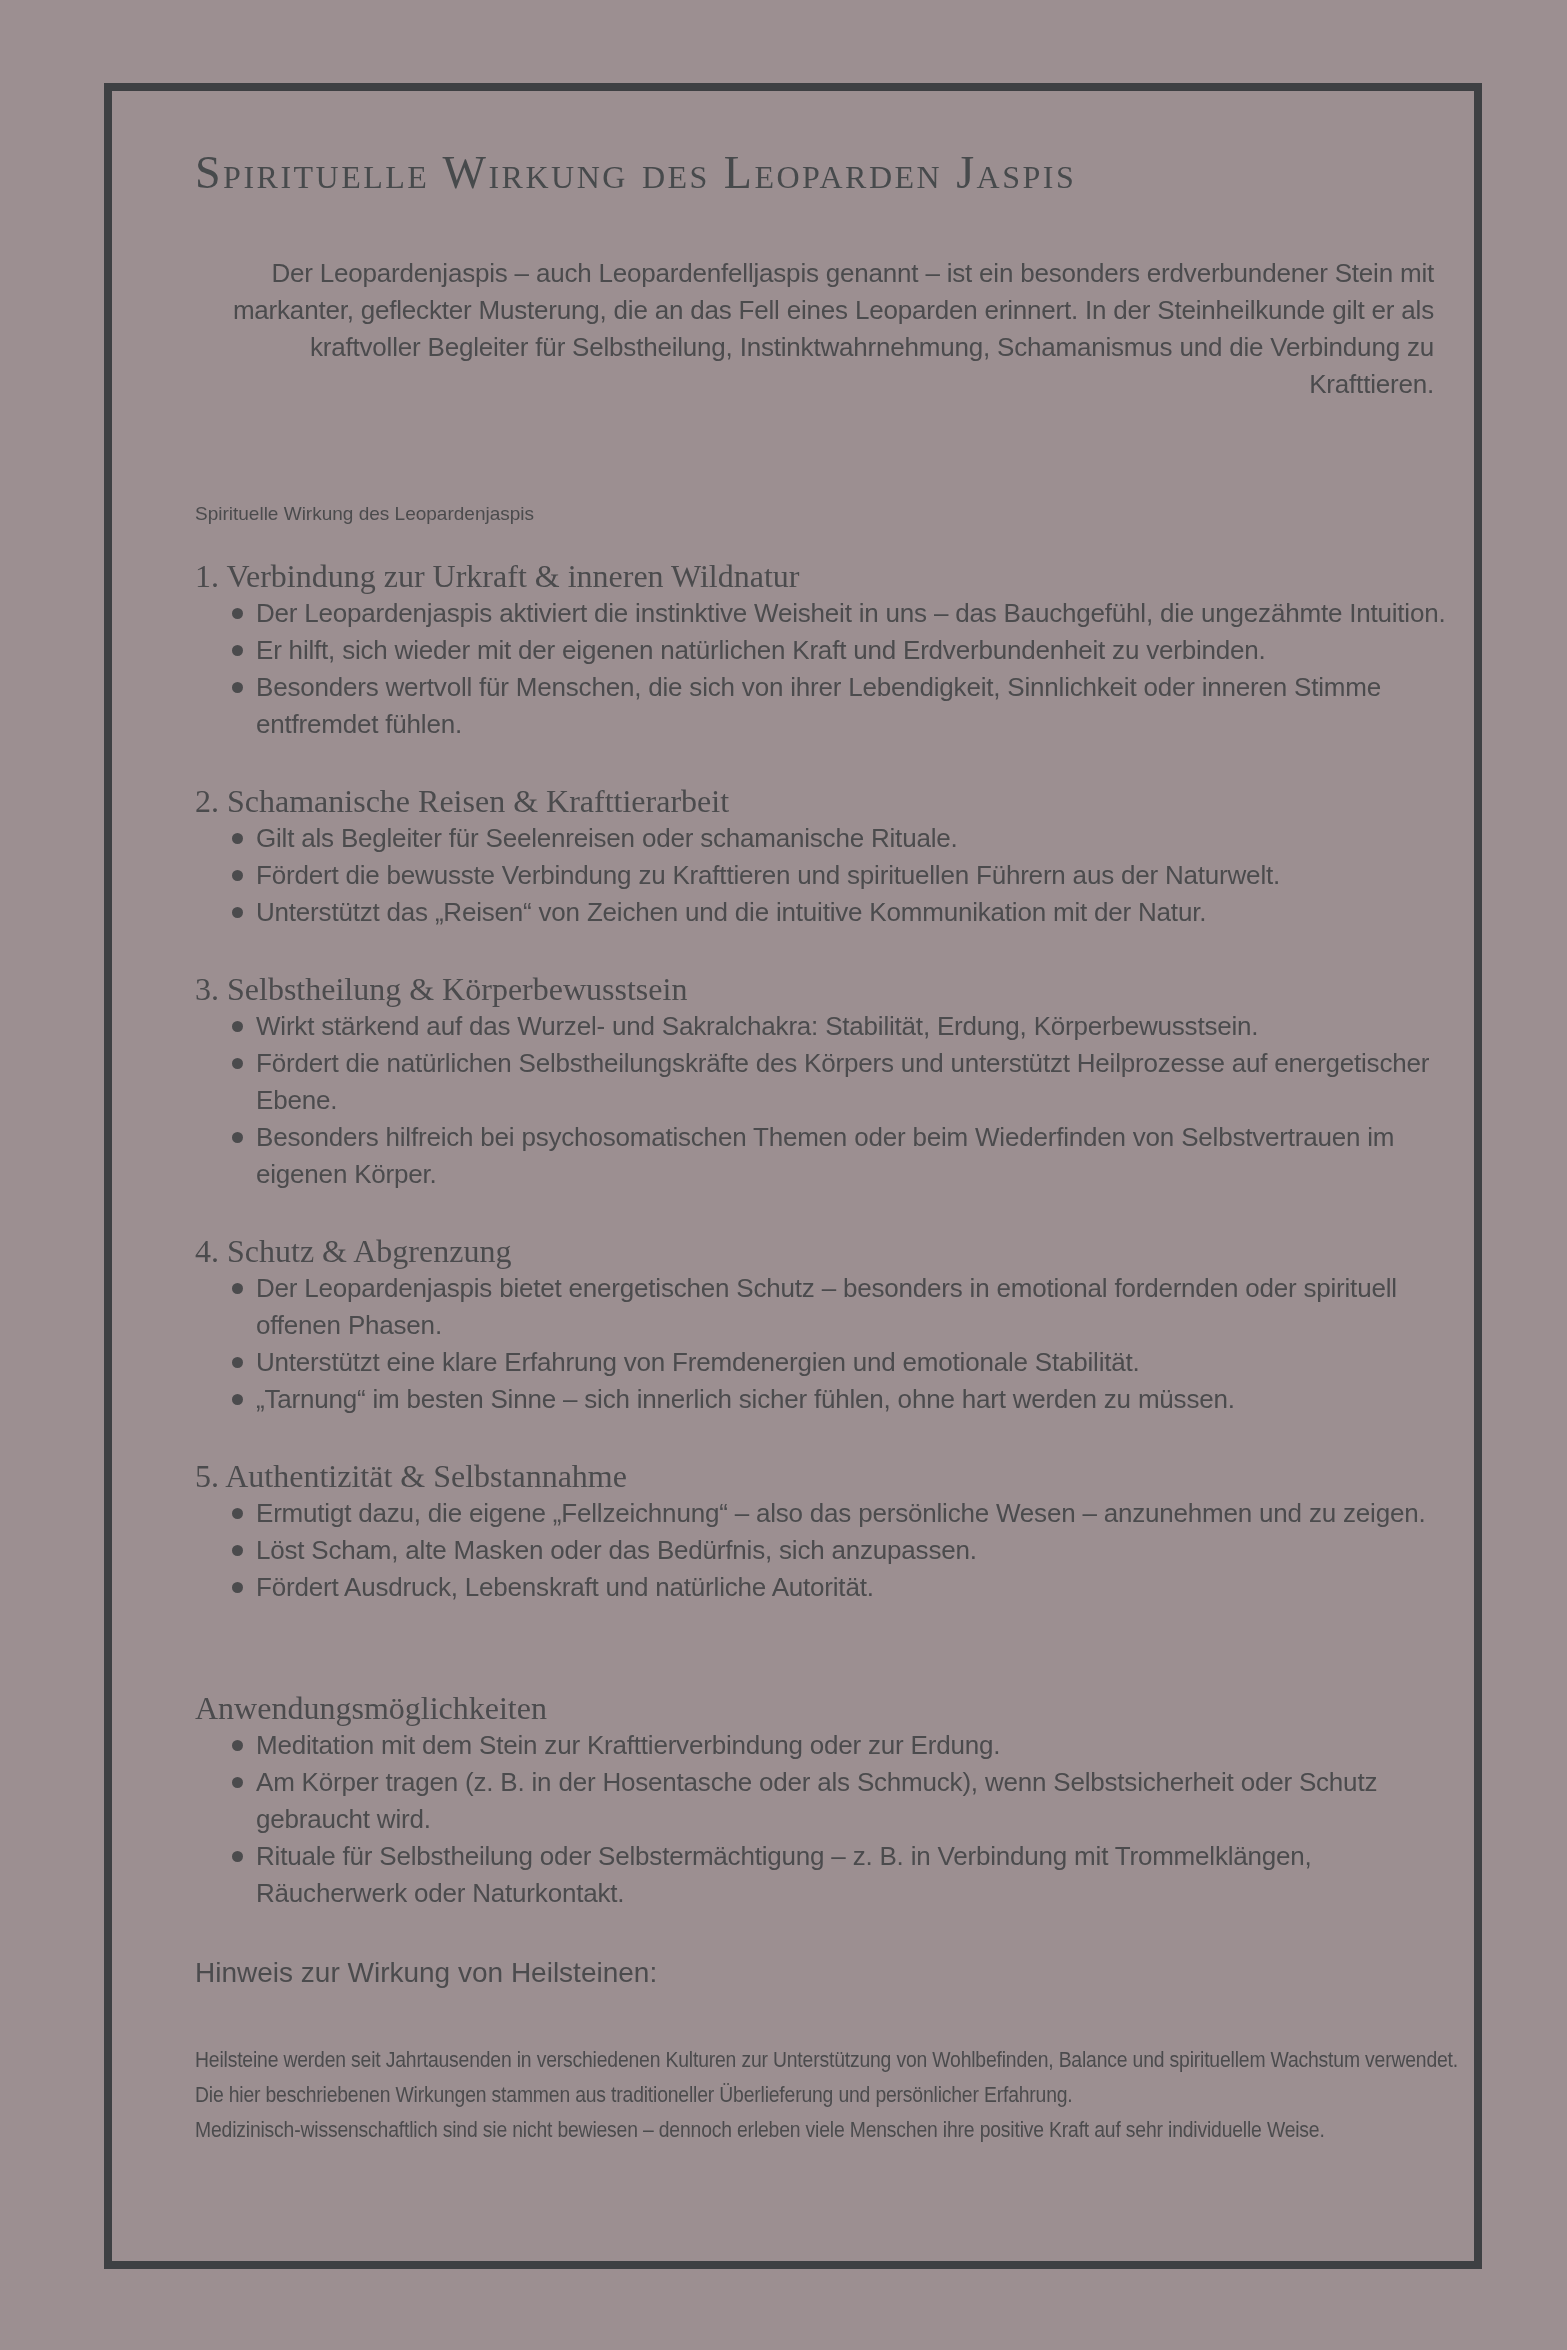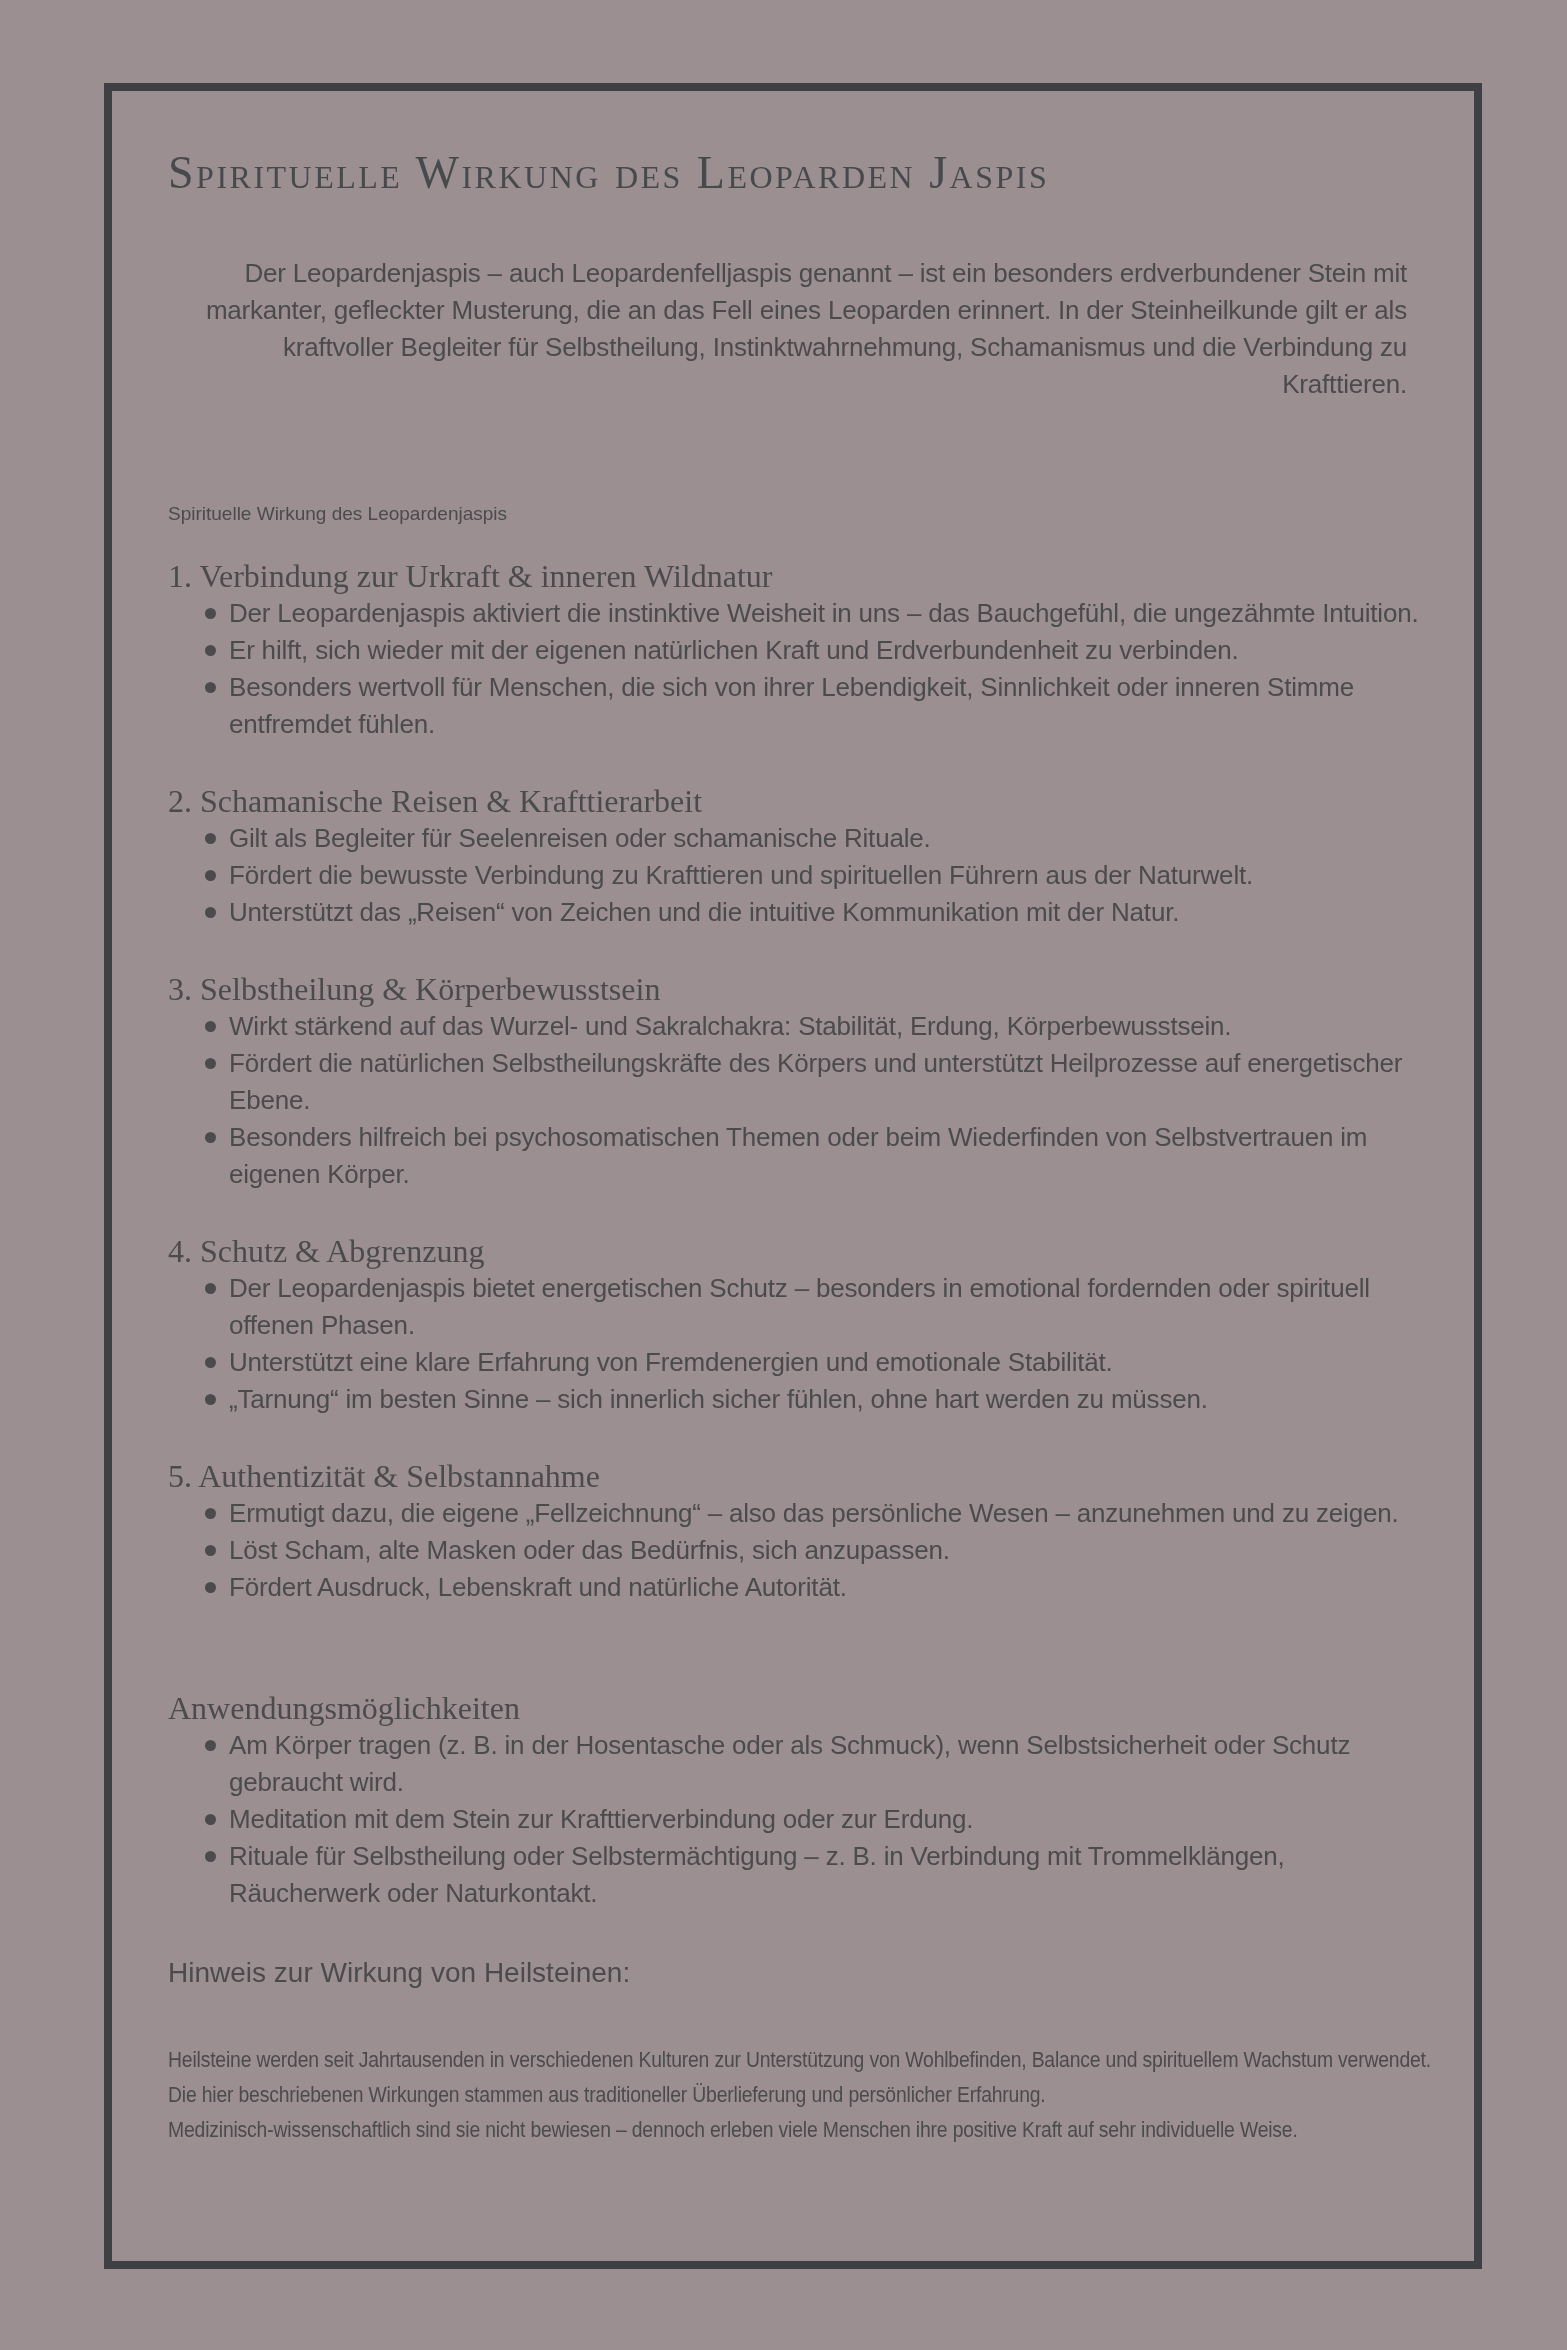--- a/index.html
+++ b/index.html
@@ -16,21 +16,21 @@
     position: absolute;
     left: 104px;
     top: 83px;
     width: 1378px;
     height: 2186px;
     border: 8px solid #3e4043;
     box-sizing: border-box;
   }
   .content {
     position: absolute;
-    left: 168px;
+    left: 195px;
     top: 145px;
     width: 1266px;
   }
   .title {
     font-family: "Liberation Serif", serif;
     font-variant: small-caps;
     font-weight: 400;
     font-size: 46px;
     line-height: 56px;
     letter-spacing: 2.5px;
@@ -177,25 +177,25 @@
       <div class="bullet">
         <span class="dot"></span>
         <span class="btext">Fördert Ausdruck, Lebenskraft und natürliche Autorität.</span>
       </div>
     </div>
 
     <div class="section-heading usage">Anwendungsmöglichkeiten</div>
     <div class="bullets">
       <div class="bullet">
         <span class="dot"></span>
+        <span class="btext">Meditation mit dem Stein zur Krafttierverbindung oder zur Erdung.</span>
+      </div>
+      <div class="bullet">
+        <span class="dot"></span>
         <span class="btext">Am Körper tragen (z. B. in der Hosentasche oder als Schmuck), wenn Selbstsicherheit oder Schutz gebraucht wird.</span>
-      </div>
-      <div class="bullet">
-        <span class="dot"></span>
-        <span class="btext">Meditation mit dem Stein zur Krafttierverbindung oder zur Erdung.</span>
       </div>
       <div class="bullet">
         <span class="dot"></span>
         <span class="btext">Rituale für Selbstheilung oder Selbstermächtigung – z. B. in Verbindung mit Trommelklängen, Räucherwerk oder Naturkontakt.</span>
       </div>
     </div>
 
     <div class="notice-heading">Hinweis zur Wirkung von Heilsteinen:</div>
     <div class="footer">
       <div class="fline">Heilsteine werden seit Jahrtausenden in verschiedenen Kulturen zur Unterstützung von Wohlbefinden, Balance und spirituellem Wachstum verwendet.</div>

